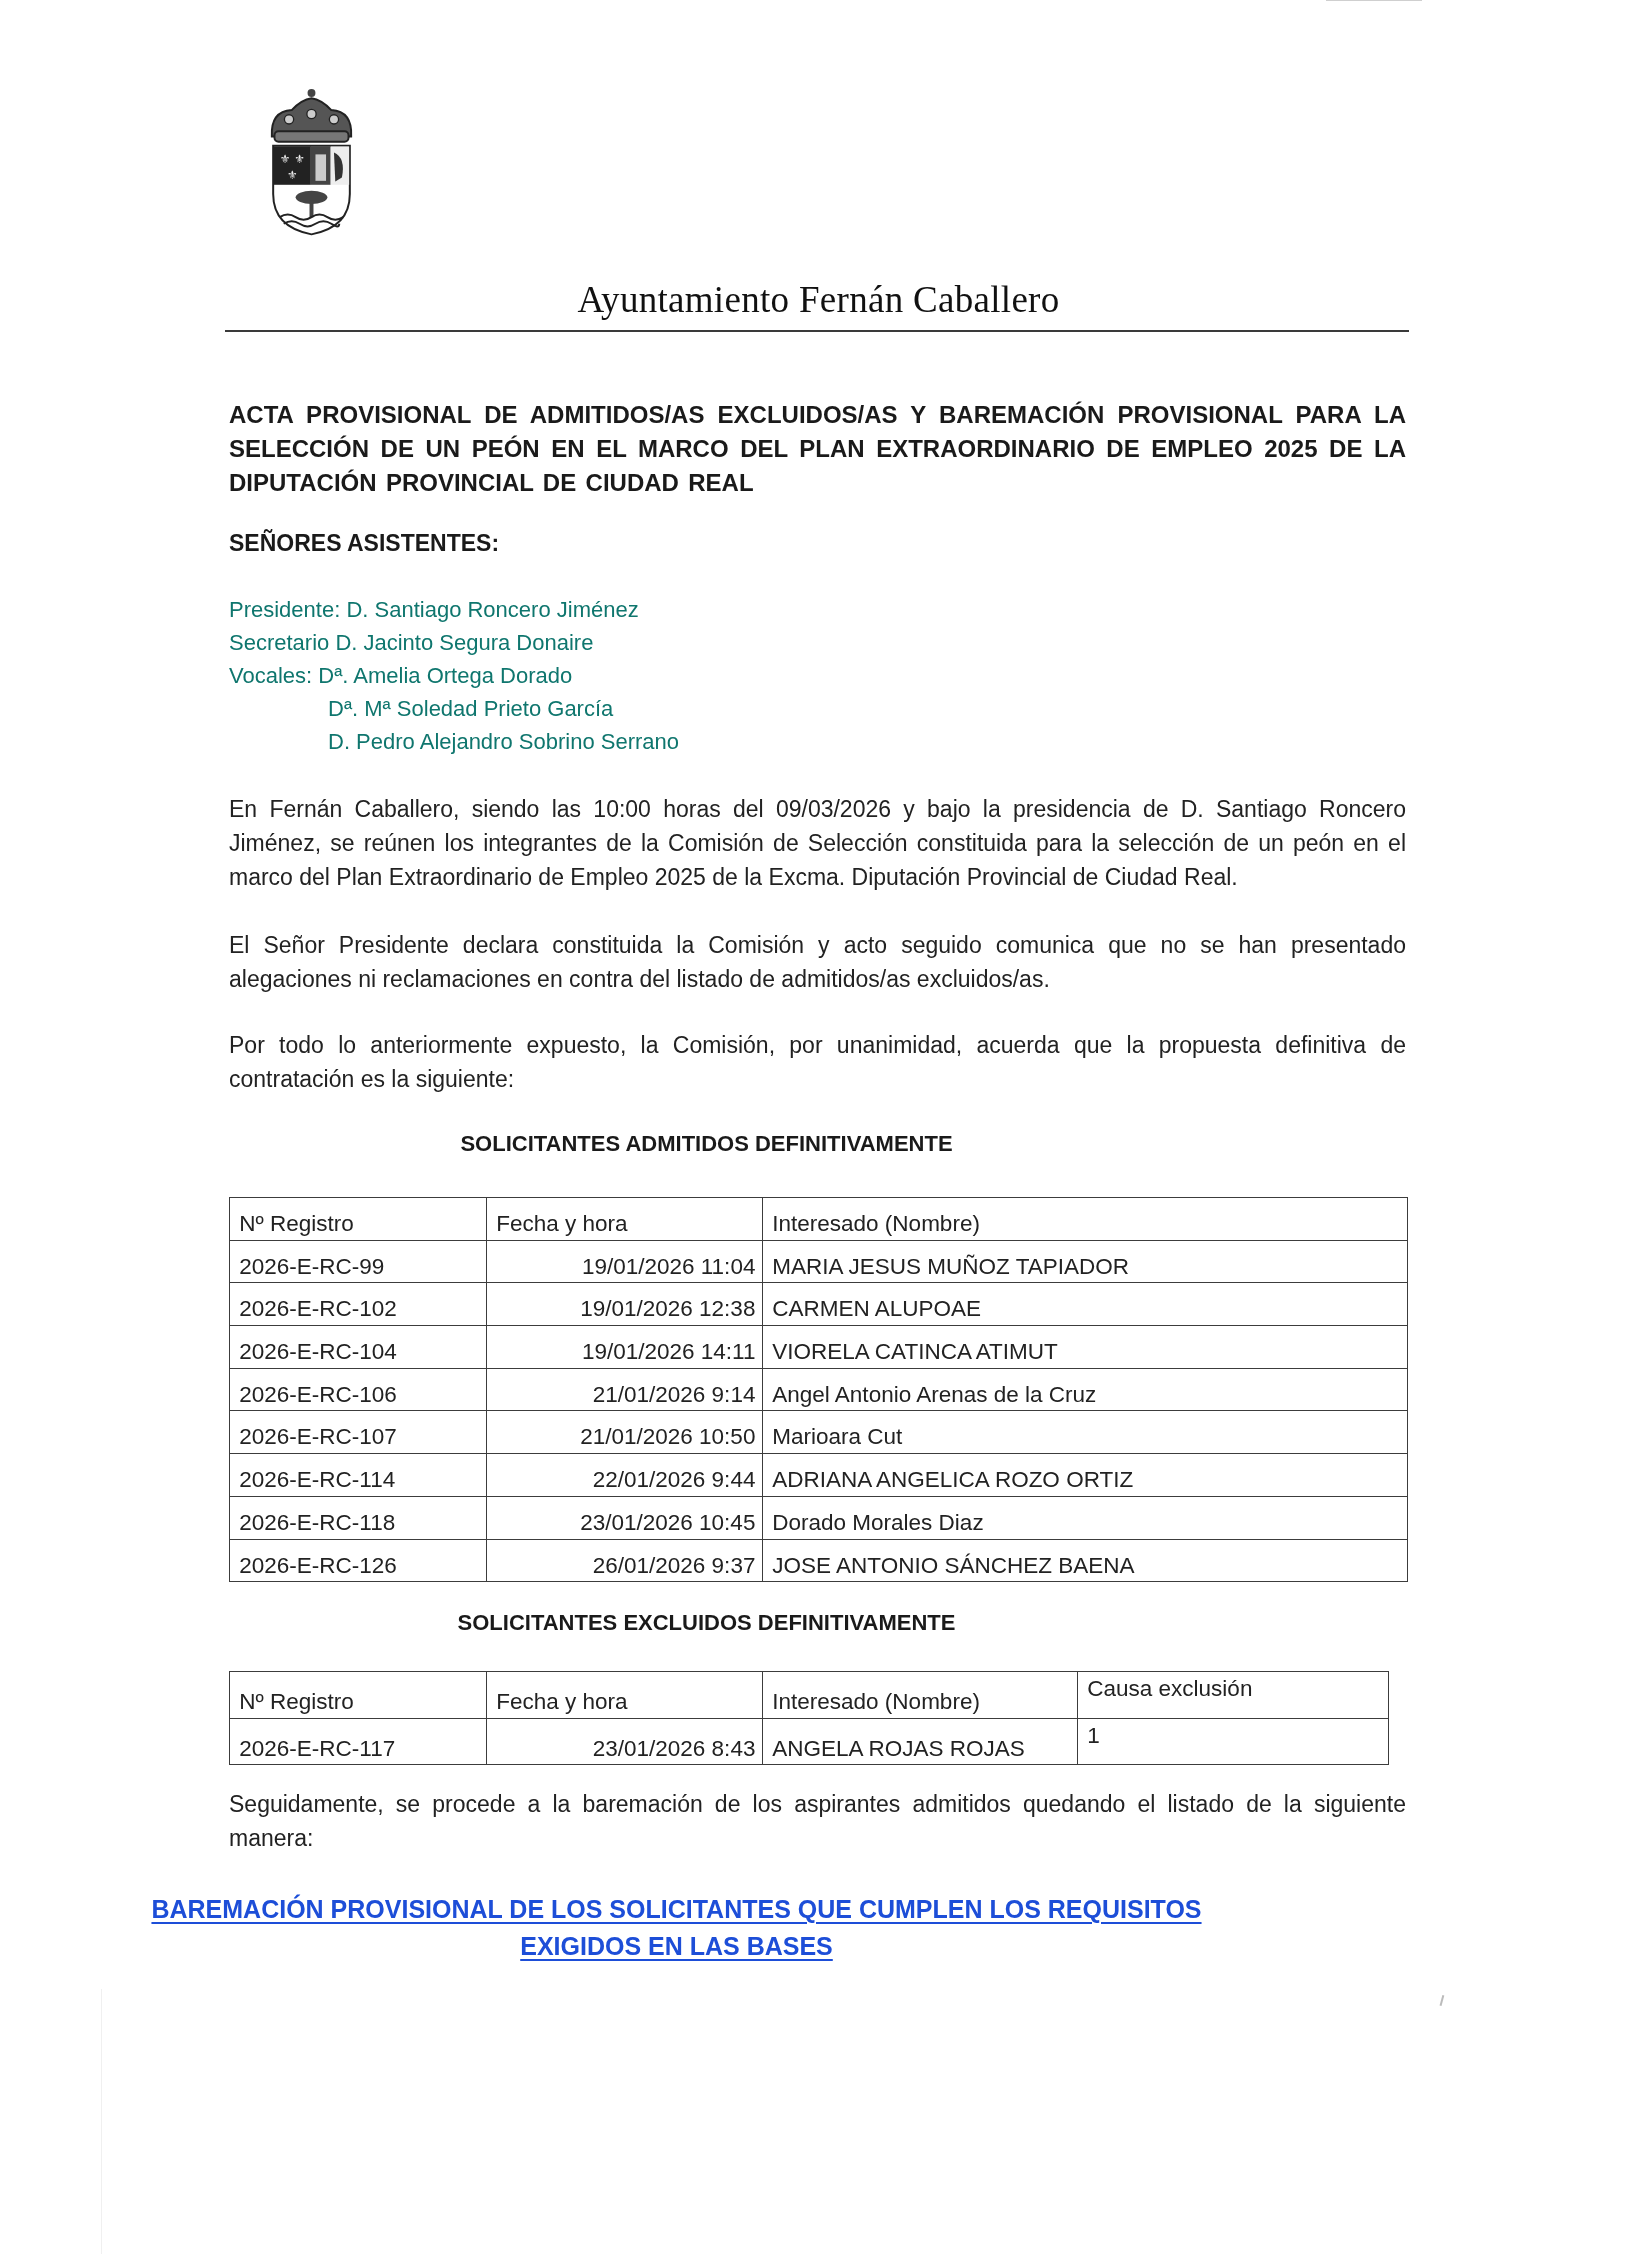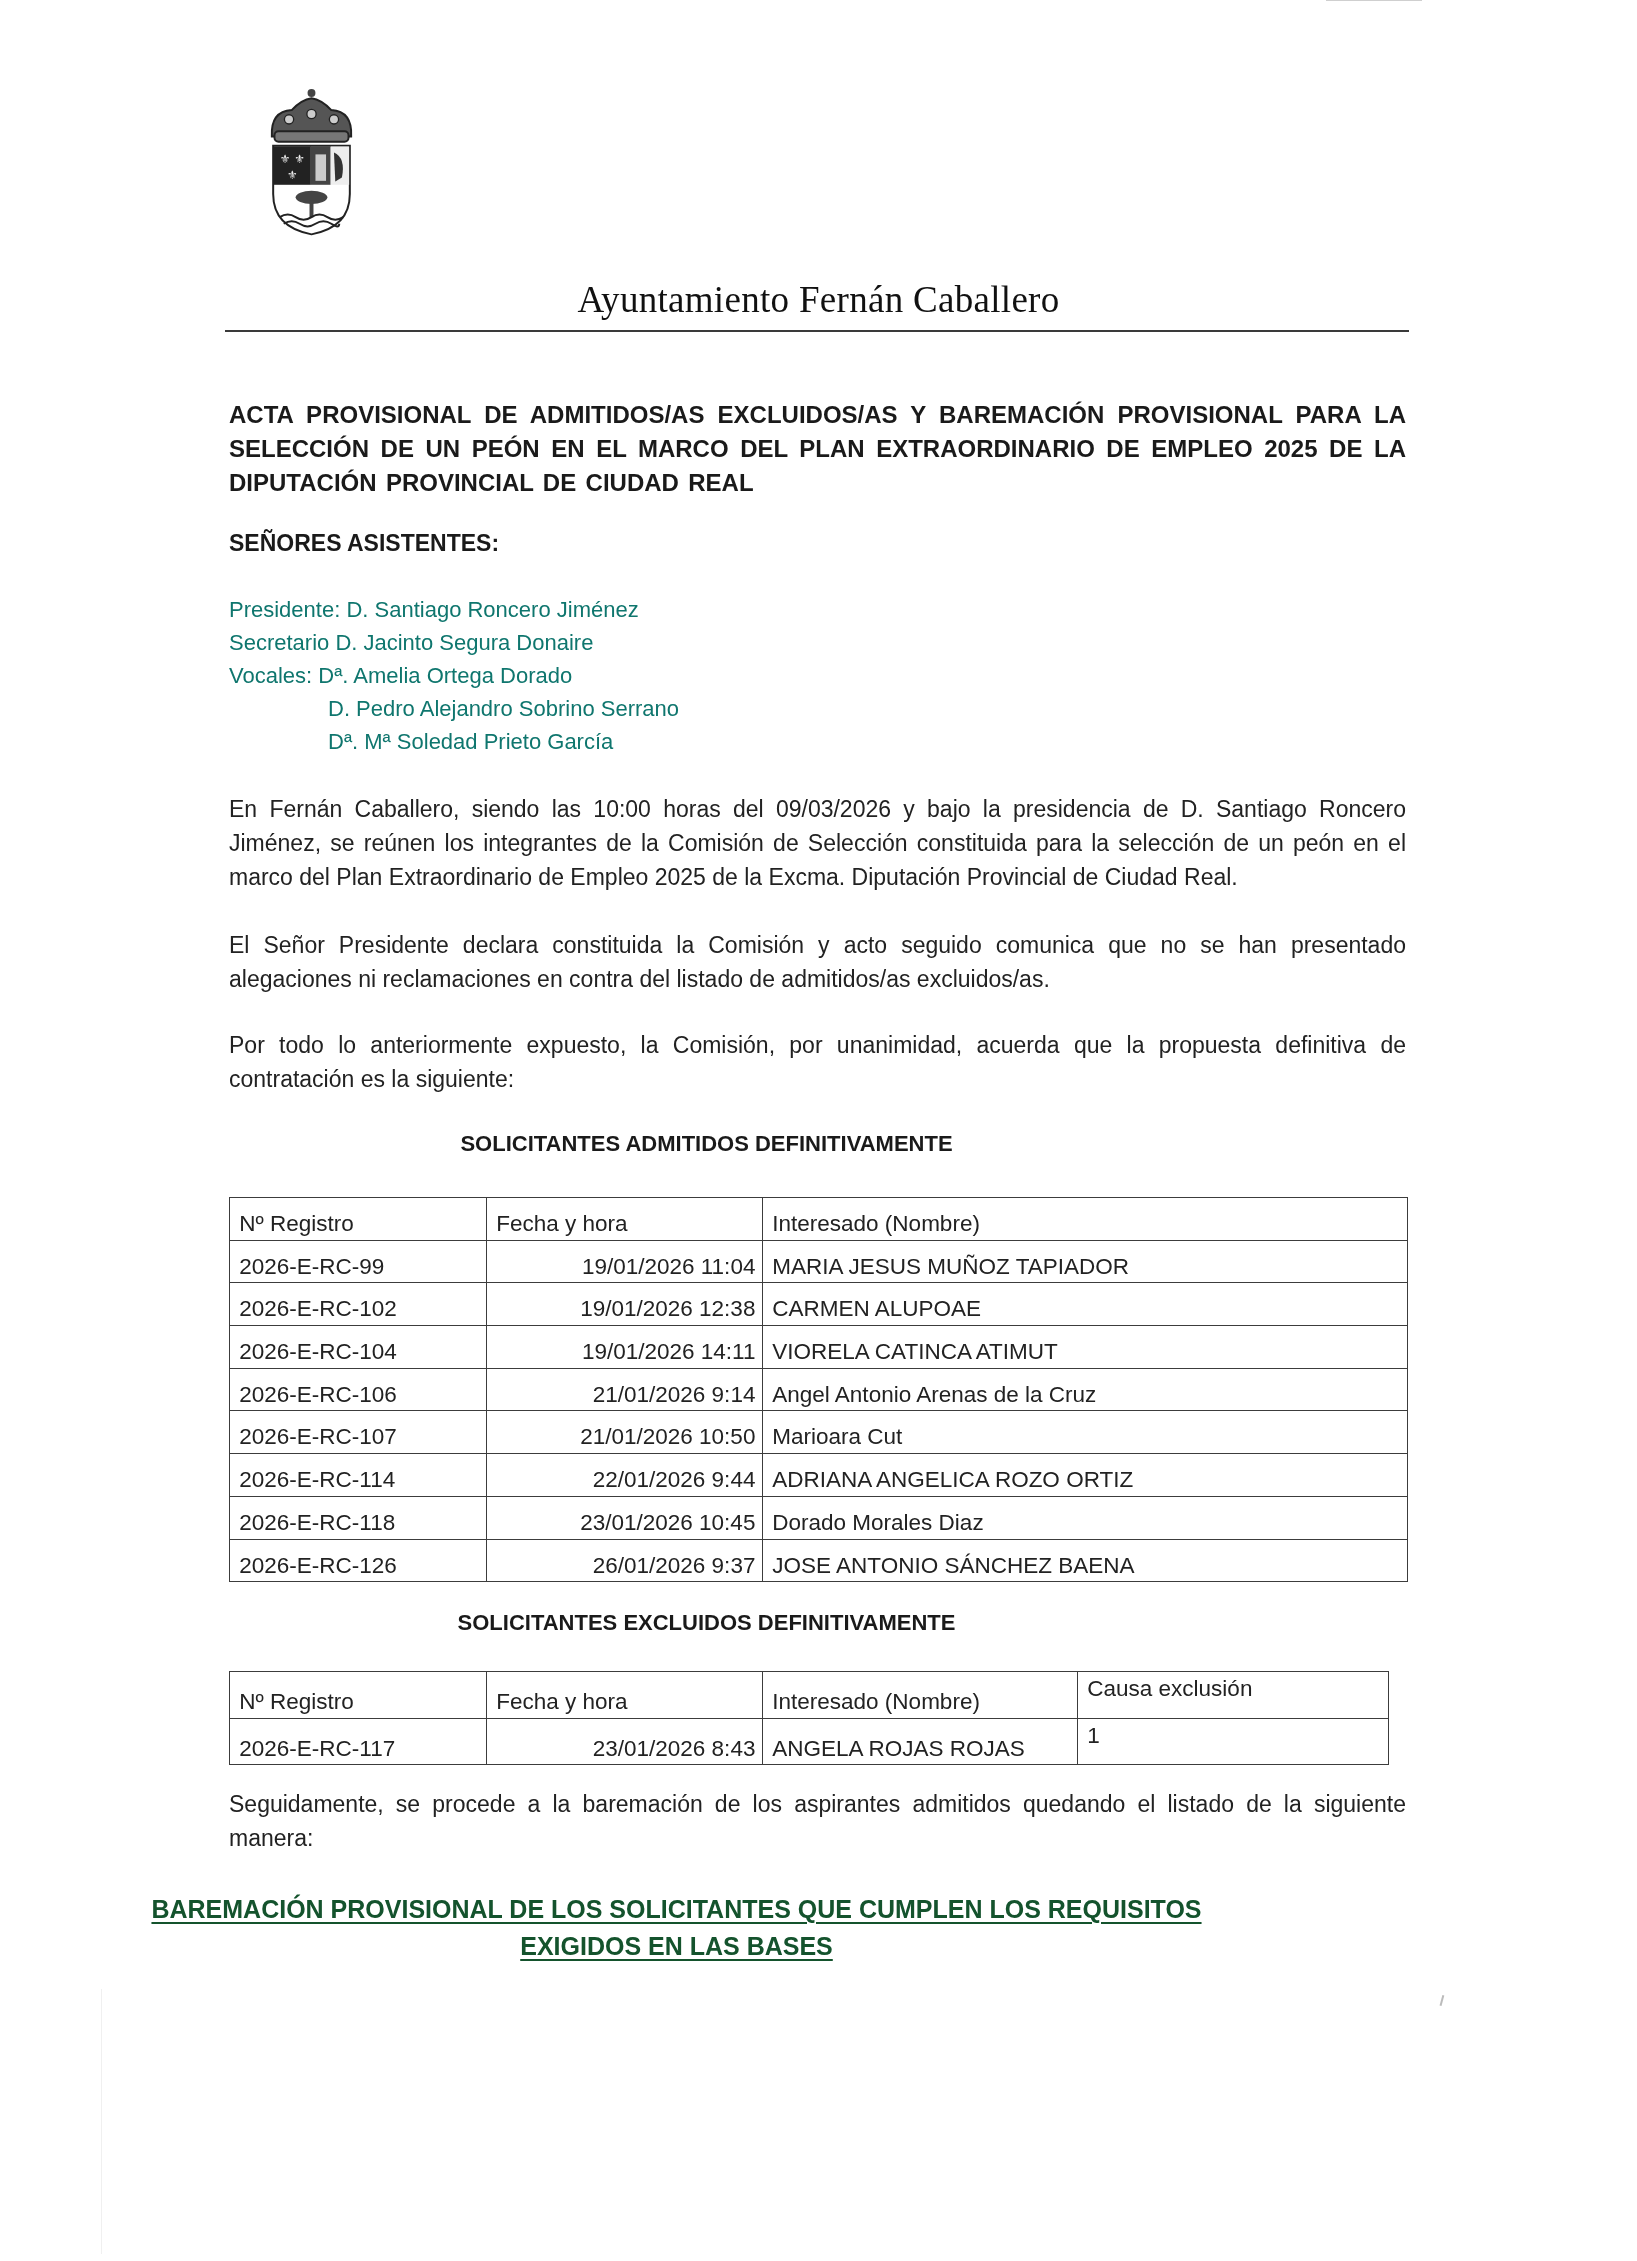--- a/index.html
+++ b/index.html
@@ -42,21 +42,21 @@
     position: absolute; border-collapse: collapse; font-size: 22.5px; color: #222;
   }
   table.grid td {
     border: 1.3px solid #3c3c3c; padding: 0 9.3px; height: 39px; vertical-align: bottom;
     padding-bottom: 2.7px; white-space: nowrap;
   }
   table.grid td.date { text-align: right; padding-right: 6.6px; }
   table.grid td.causa { vertical-align: top; padding-top: 4px; }
   .baremacion-title {
     position: absolute; left: 0; width: 1353px; top: 1891px; text-align: center;
-    font-weight: bold; font-size: 25px; line-height: 37px; color: #14532d;
+    font-weight: bold; font-size: 25px; line-height: 37px; color: #1d4ed8;
   }
   .baremacion-title span { text-decoration: underline; text-decoration-thickness: 2px; text-underline-offset: 4px; }
   .scan-mark { position: absolute; left: 1441px; top: 1995px; width: 2px; height: 10.6px; background: #bbb; transform: rotate(15deg); }
   .scan-edge { position: absolute; left: 101px; top: 1989px; width: 0.7px; height: 265px; background: #f0f0f0; }
 </style>
 </head>
 <body>
 
 <div class="topline"></div>
 
@@ -88,22 +88,22 @@
 <div class="org-rule"></div>
 
 <div class="doc-heading">ACTA PROVISIONAL DE ADMITIDOS/AS EXCLUIDOS/AS Y BAREMACIÓN PROVISIONAL PARA LA SELECCIÓN DE UN PEÓN EN EL MARCO DEL PLAN EXTRAORDINARIO DE EMPLEO 2025 DE LA DIPUTACIÓN PROVINCIAL DE CIUDAD REAL</div>
 
 <div class="section-label">SEÑORES ASISTENTES:</div>
 
 <div class="attendees">
   <div>Presidente: D. Santiago Roncero Jiménez</div>
   <div>Secretario D. Jacinto Segura Donaire</div>
   <div>Vocales: Dª. Amelia Ortega Dorado</div>
+  <div class="indent">Dª. Mª Soledad Prieto García</div>
   <div class="indent">D. Pedro Alejandro Sobrino Serrano</div>
-  <div class="indent">Dª. Mª Soledad Prieto García</div>
 </div>
 
 <div class="para" style="top:792px;">En Fernán Caballero, siendo las 10:00 horas del 09/03/2026 y bajo la presidencia de D. Santiago Roncero Jiménez, se reúnen los integrantes de la Comisión de Selección constituida para la selección de un peón en el marco del Plan Extraordinario de Empleo 2025 de la Excma. Diputación Provincial de Ciudad Real.</div>
 <div class="para" style="top:928px;">El Señor Presidente declara constituida la Comisión y acto seguido comunica que no se han presentado alegaciones ni reclamaciones en contra del listado de admitidos/as excluidos/as.</div>
 <div class="para" style="top:1028px;">Por todo lo anteriormente expuesto, la Comisión, por unanimidad, acuerda que la propuesta definitiva de contratación es la siguiente:</div>
 
 <div class="table-title" style="top:1131px;">SOLICITANTES ADMITIDOS DEFINITIVAMENTE</div>
 
 <table class="grid" style="left:229px; top:1197px; width:1179px;">
   <colgroup>

